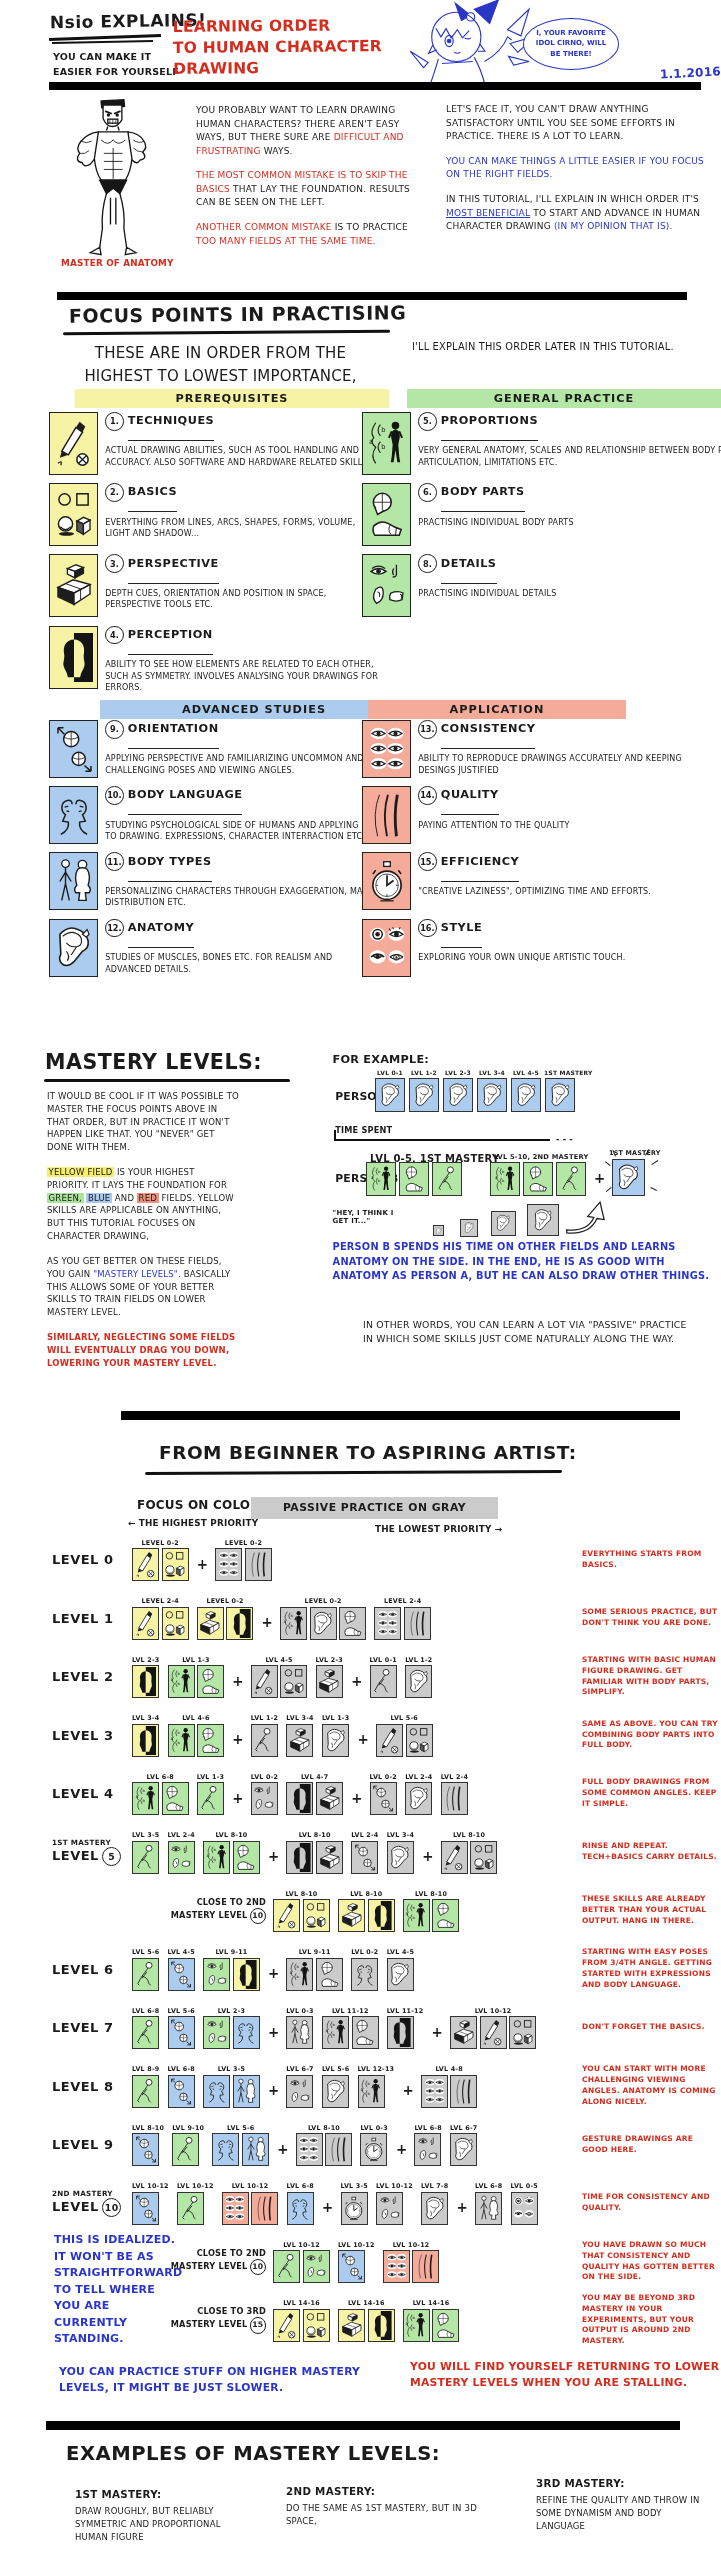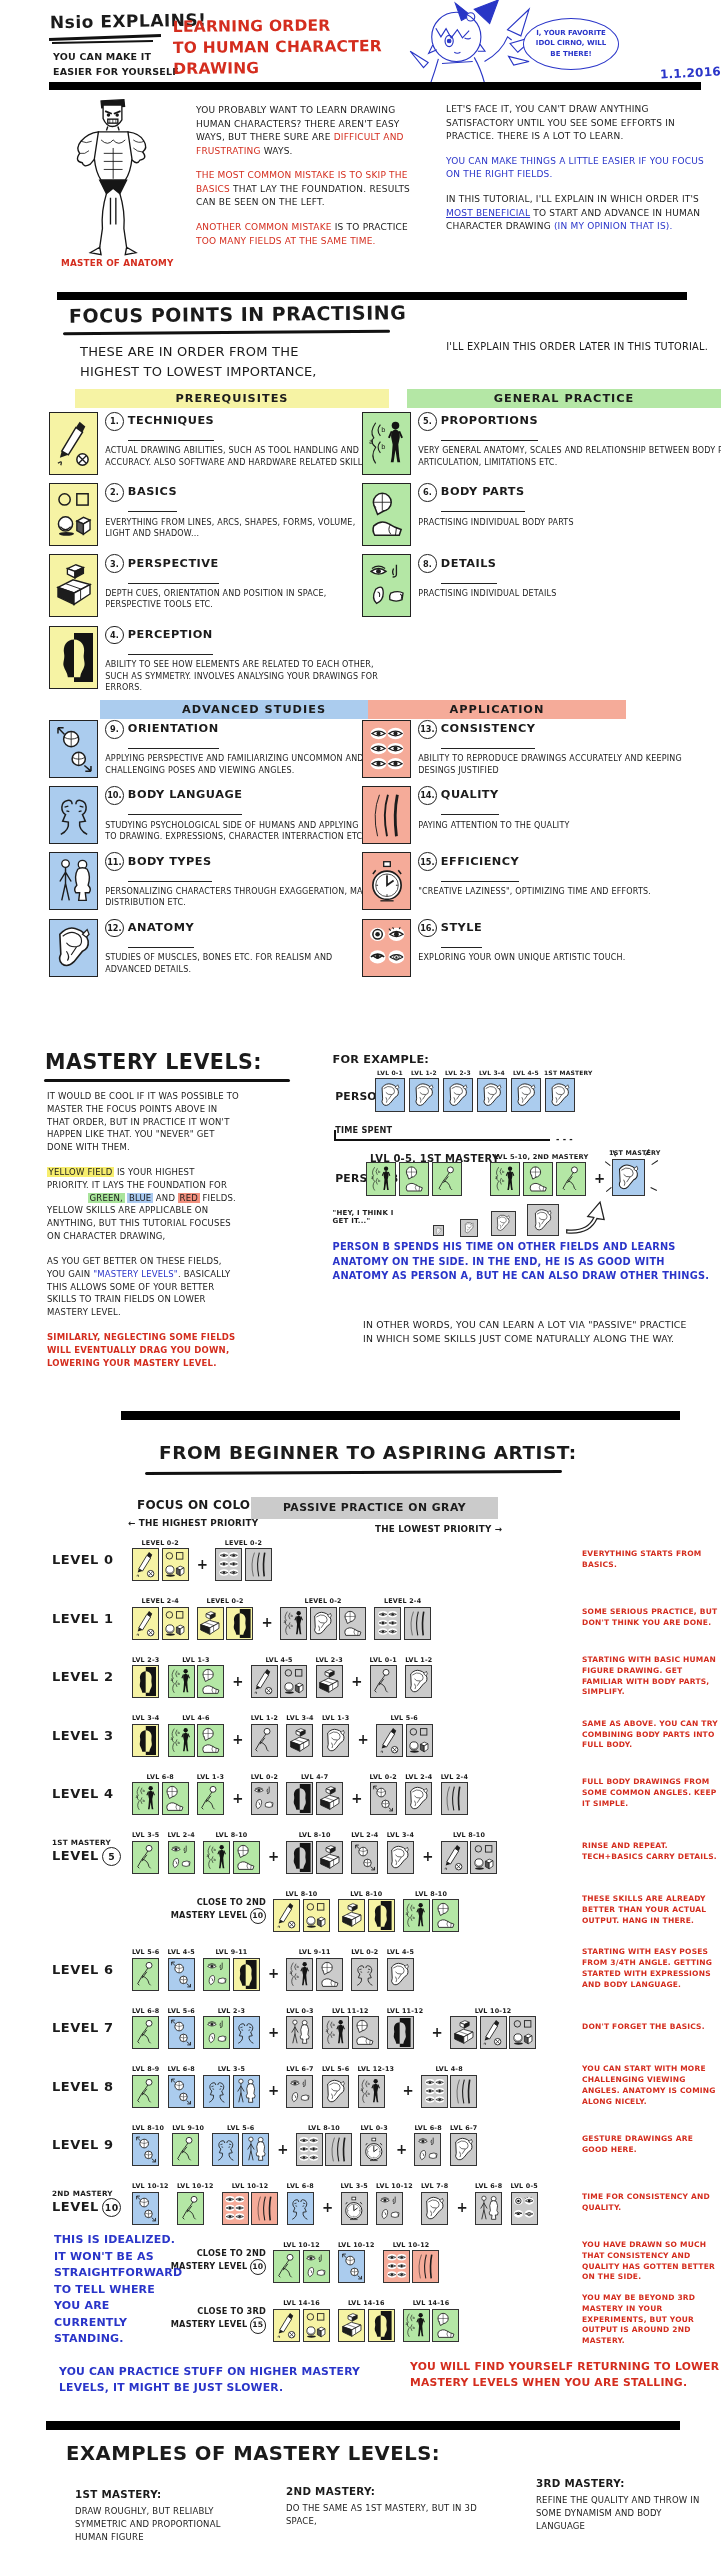--- a/index.html
+++ b/index.html
@@ -7,21 +7,21 @@
     --ybg:#f6f3a4; --gbg:#b4e7a5; --bbg:#abccee; --sbg:#f5ab99; --grbg:#cbcbcb;
   }
   html,body{margin:0;padding:0;background:#fff;}
   #page{position:relative;width:721px;height:3360px;background:#fff;overflow:hidden;
         font-family:"DejaVu Sans",sans-serif;color:var(--ink);}
   .abs{position:absolute;}
   .bar{position:absolute;background:#000;}
   .hand{letter-spacing:0.2px;}
   .s-red{color:var(--red);} .s-blue{color:var(--blue);} 
   .s-blue-u{color:var(--blue);text-decoration:underline;}
-  .s-hl-y{background:#f7ee6e;padding:0 1.5px;} .s-hl-g{background:#a9e49b;padding:0 1.5px;margin-left:41px;}
+  .s-hl-y{background:#f7ee6e;padding:0 1.5px;} .s-hl-g{background:#a9e49b;padding:0 1.5px;}
   .s-hl-b{background:#a9c9ef;padding:0 1.5px;} .s-hl-r{background:#f2907e;padding:0 1.5px;}
   .para{font-size:9px;line-height:1.5;letter-spacing:0.2px;font-weight:500;}
   .big-title{font-weight:bold;letter-spacing:0.5px;}
   
   .col-header{position:absolute;height:18.5px;display:flex;align-items:center;justify-content:center;
       font-size:11.3px;font-weight:bold;letter-spacing:1px;}
   .focus-col{position:absolute;}
   .focus-item{display:flex;gap:7.2px;margin-bottom:8.2px;}
   .icon-big{flex:0 0 49px;border:1.3px solid #222;box-sizing:border-box;display:flex;
       align-items:center;justify-content:center;}
@@ -286,22 +286,22 @@
   <div id="intro-col2" class="abs" style="left:446px;top:103px;width:270px;">
       <div class="para" style="margin-bottom: 11.3px;"><span>LET'S FACE IT, YOU CAN'T DRAW ANYTHING SATISFACTORY UNTIL YOU SEE SOME EFFORTS IN PRACTICE. THERE IS A LOT TO LEARN.</span></div>
       <div class="para" style="margin-bottom: 11.3px;"><span class="s-blue">YOU CAN MAKE THINGS A LITTLE EASIER IF YOU FOCUS ON THE RIGHT FIELDS.</span></div>
       <div class="para" style="margin-bottom: 11.3px;"><span>IN THIS TUTORIAL, I'LL EXPLAIN IN WHICH ORDER IT'S </span><span class="s-blue-u">MOST BENEFICIAL</span><span> TO START AND ADVANCE IN HUMAN CHARACTER DRAWING </span><span class="s-blue">(IN MY OPINION THAT IS).</span></div>
     </div>
 
   <div class="bar" style="left:57px;top:292px;width:630px;height:8.2px;"></div>
 
   <div class="abs big-title hand" style="left:69px;top:303px;font-size:19px;transform:rotate(-0.6deg);">FOCUS POINTS IN PRACTISING</div>
   <div class="abs" style="left:63px;top:331px;width:327px;height:3.1px;background:#111;border-radius:1.5px;transform:rotate(-0.4deg);"></div>
-  <div class="abs para" style="left:80px;top:342px;width:281px;font-size:13px;">THESE ARE IN ORDER FROM THE HIGHEST TO LOWEST IMPORTANCE,</div>
-  <div class="abs para" style="left:412px;top:340px;width:296px;font-size:9.8px;text-align:right;">I'LL EXPLAIN THIS ORDER LATER IN THIS TUTORIAL.</div>
+  <div class="abs para" style="left:80px;top:342px;width:281px;font-size:15px;text-align:center;">THESE ARE IN ORDER FROM THE HIGHEST TO LOWEST IMPORTANCE,</div>
+  <div class="abs para" style="left:412px;top:340px;width:296px;font-size:9.8px;">I'LL EXPLAIN THIS ORDER LATER IN THIS TUTORIAL.</div>
 
   <div class="col-header" style="left:75px;top:389px;width:314px;background:var(--ybg);">PREREQUISITES</div>
   <div class="col-header" style="left:407px;top:389px;width:314px;background:var(--gbg);">GENERAL PRACTICE</div>
   <div id="focus-col-0" class="focus-col" style="left:49px;top:412px;width:332px;">
       <div class="focus-item">
         <div class="icon-big" style="background: rgb(246, 243, 164); height: 63px; --bg: #f6f3a4;">
           <svg viewBox="0 0 74 96" width="38" height="49">
             <use href="#ic-techniques"></use>
           </svg>
         </div>

